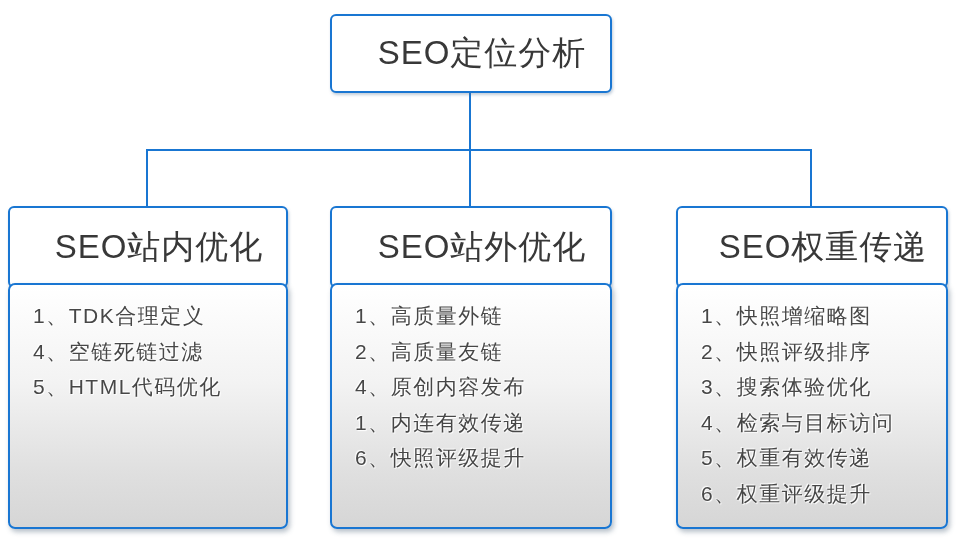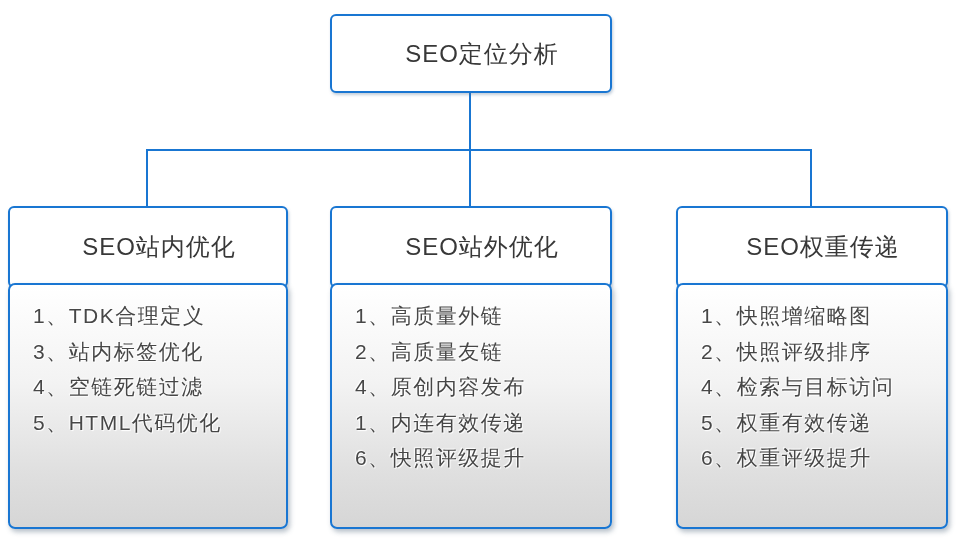--- a/index.html
+++ b/index.html
@@ -25,21 +25,21 @@
   .conn.drop-l {left:146px;top:149px;width:2px;height:57px;}
   .conn.drop-r {left:810px;top:149px;width:2px;height:57px;}
   
   .node{
     position:absolute;
     background:#ffffff;
     border:2px solid var(--border-blue);
     border-radius:6px;
     display:flex;align-items:center;justify-content:center;
     color:var(--title-text);
-    font-size:24px;
+    font-size:33px;
     letter-spacing:1px;
     box-shadow:1px 2px 3px rgba(80,115,150,0.35);
     white-space:nowrap;
     padding-left:22px;
   }
   .node.root{left:330px;top:14px;width:282px;height:79px;}
   .branch{position:absolute;top:206px;}
   .branch .header{
     position:absolute;left:0;top:0;width:100%;height:82px;
   }
@@ -76,21 +76,20 @@
   <div class="node root">
     <span>SEO定位分析</span>
   </div>
 
   <div class="branch b-left">
     <div class="node header">
       <span>SEO站内优化</span>
     </div>
     <div class="list">
       <div class="list-item">1、TDK合理定义</div>
-      <div class="list-item">3、站内标签优化</div>
       <div class="list-item">4、空链死链过滤</div>
       <div class="list-item">5、HTML代码优化</div>
     </div>
   </div>
 
   <div class="branch b-mid">
     <div class="node header">
       <span>SEO站外优化</span>
     </div>
     <div class="list">
@@ -102,19 +101,20 @@
     </div>
   </div>
 
   <div class="branch b-right">
     <div class="node header">
       <span>SEO权重传递</span>
     </div>
     <div class="list">
       <div class="list-item">1、快照增缩略图</div>
       <div class="list-item">2、快照评级排序</div>
+      <div class="list-item">3、搜索体验优化</div>
       <div class="list-item">4、检索与目标访问</div>
       <div class="list-item">5、权重有效传递</div>
       <div class="list-item">6、权重评级提升</div>
     </div>
   </div>
 
 </div>
 
 </body></html>

